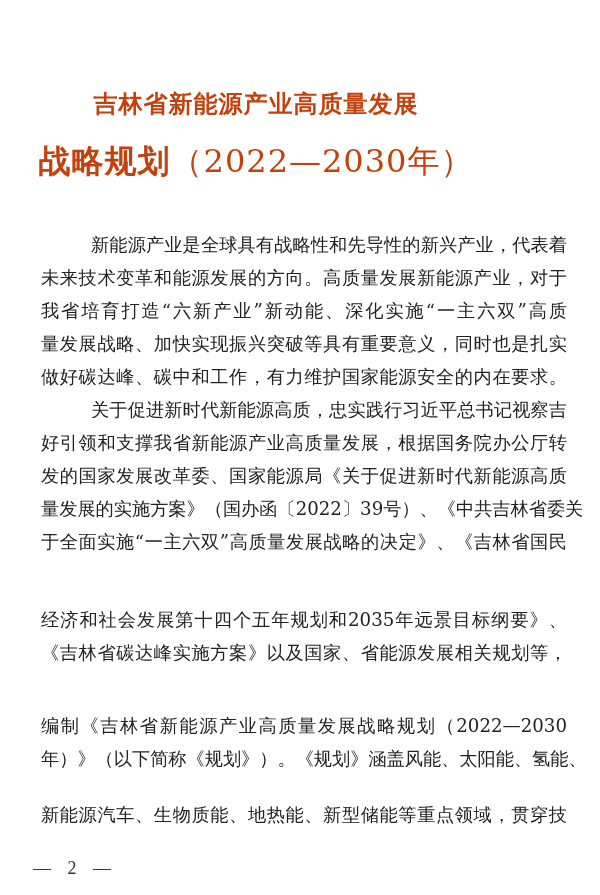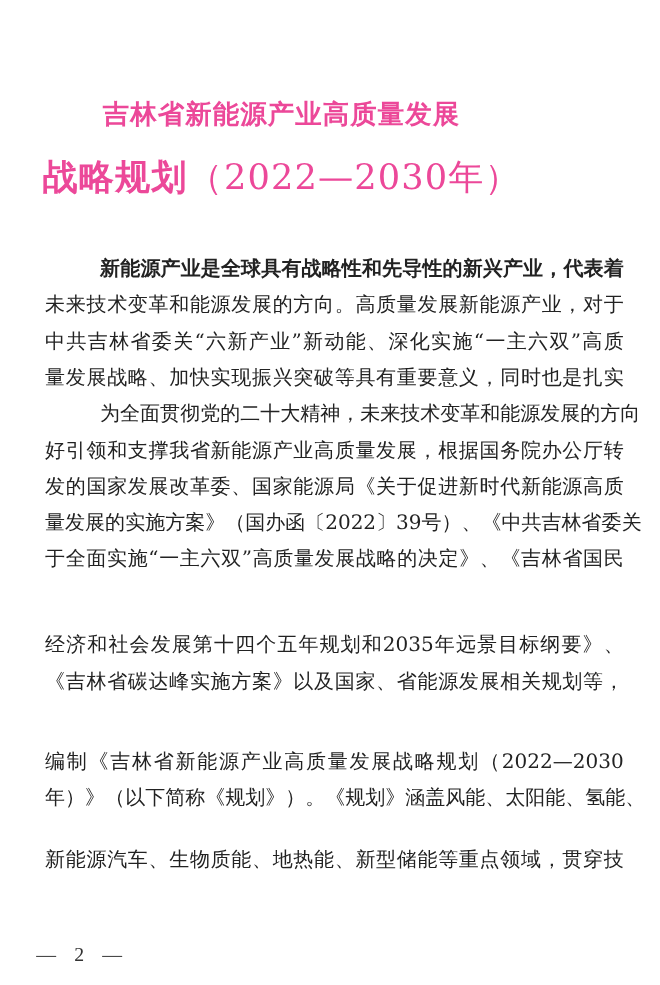--- a/index.html
+++ b/index.html
@@ -1,20 +1,20 @@
 <!DOCTYPE html>
 <html><head>
 <meta charset="utf-8">
 <style>
   html, body { margin: 0; padding: 0; background: #ffffff; }
   body { width: 600px; height: 895px; position: relative; overflow: hidden; color: #1a1a1a; }
   .title {
     position: absolute; left: 0; width: 512px; text-align: center;
     font-family: "DejaVu Serif", "Liberation Serif", serif;
-    font-weight: bold; color: #ec4899;
+    font-weight: bold; color: #c2410c;
   }
   .title1 { top: 88px; font-size: 24px; letter-spacing: 1px; }
   .title2 { top: 140px; font-size: 32px; letter-spacing: 1px; }
   .title2 .yr { font-weight: normal; }
   .body {
     position: absolute; left: 41px; top: 228px; width: 526px;
     font-family: "DejaVu Serif", "Liberation Serif", serif;
     font-size: 18.2px; line-height: 33px; color: #222;
   }
   .line { display: block; white-space: nowrap; text-align: justify; text-align-last: justify; height: 33px; }
@@ -29,27 +29,28 @@
 <body>
 
 <div>
   <div class="title title1">吉林省新能源产业高质量发展</div>
   <div class="title title2">
     <span>战略规划</span><span class="yr">（2022—2030年）</span>
   </div>
 
   <div class="body">
     <div>
-      <span class="line first" style="letter-spacing: 0px; font-weight: bold;">新能源产业是全球具有战略性和先导性的新兴产业，代表着</span>
+      <span class="line first" style="letter-spacing: 0px;">新能源产业是全球具有战略性和先导性的新兴产业，代表着</span>
       <span class="line" style="letter-spacing: 0px;">未来技术变革和能源发展的方向。高质量发展新能源产业，对于</span>
-      <span class="line" style="letter-spacing: 0px;">中共吉林省委关“六新产业”新动能、深化实施“一主六双”高质</span>
+      <span class="line" style="letter-spacing: 0px;">我省培育打造“六新产业”新动能、深化实施“一主六双”高质</span>
       <span class="line" style="letter-spacing: 0px;">量发展战略、加快实现振兴突破等具有重要意义，同时也是扎实</span>
+      <span class="line" style="letter-spacing: 0px;">做好碳达峰、碳中和工作，有力维护国家能源安全的内在要求。</span>
     </div>
     <div>
-      <span class="line first" style="letter-spacing: 0px;">为全面贯彻党的二十大精神，未来技术变革和能源发展的方向</span>
+      <span class="line first" style="letter-spacing: 0px;">关于促进新时代新能源高质，忠实践行习近平总书记视察吉</span>
       <span class="line" style="letter-spacing: 0px;">好引领和支撑我省新能源产业高质量发展，根据国务院办公厅转</span>
       <span class="line" style="letter-spacing: 0px;">发的国家发展改革委、国家能源局《关于促进新时代新能源高质</span>
       <span class="line" style="letter-spacing: 0px;">量发展的实施方案》（国办函〔2022〕39号）、《中共吉林省委关</span>
       <span class="line" style="letter-spacing: 0px;">于全面实施“一主六双”高质量发展战略的决定》、《吉林省国民</span>
       <span class="line" style="letter-spacing: 0px; margin-top: 45px;">经济和社会发展第十四个五年规划和2035年远景目标纲要》、</span>
       <span class="line" style="letter-spacing: 0px;">《吉林省碳达峰实施方案》以及国家、省能源发展相关规划等，</span>
       <span class="line" style="letter-spacing: 0px; margin-top: 40px;">编制《吉林省新能源产业高质量发展战略规划（2022—2030</span>
       <span class="line" style="letter-spacing: 0px;">年）》（以下简称《规划》）。《规划》涵盖风能、太阳能、氢能、</span>
       <span class="line" style="letter-spacing: 0px; margin-top: 23px;">新能源汽车、生物质能、地热能、新型储能等重点领域，贯穿技</span>
     </div>

